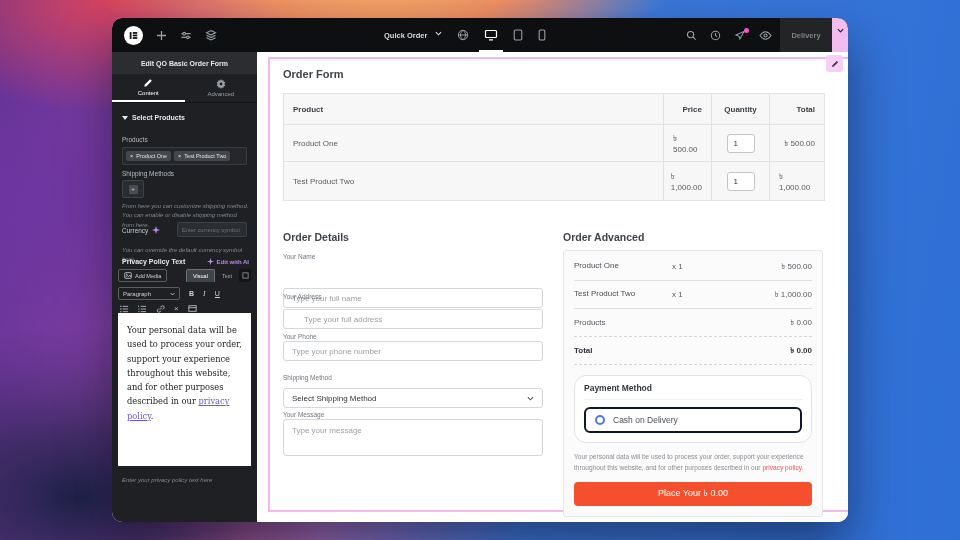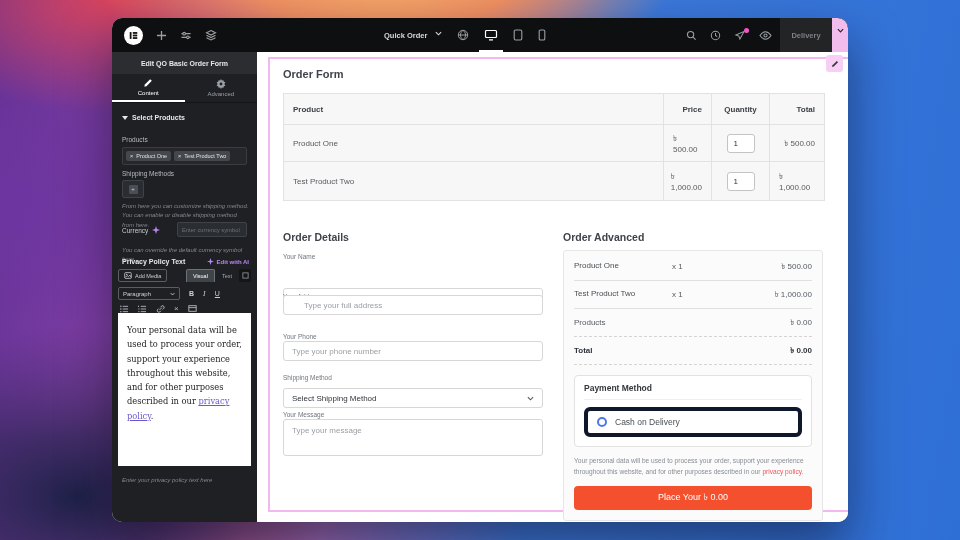--- a/index.html
+++ b/index.html
@@ -97,23 +97,23 @@
     font-size:8px;color:#333;padding:6px 8px;box-sizing:border-box;resize:none;font-family:"Liberation Sans",sans-serif;}
   .summary{position:absolute;left:293px;top:172px;width:260px;}
   .sum-card{position:absolute;left:0;top:19px;width:260px;box-sizing:border-box;border:1px solid #e6e6e6;border-radius:3px;
     background:#fbfbfb;padding:2px 10px 10px 10px;}
   .srow{display:grid;grid-template-columns:1fr 56px 84px;align-items:center;padding:7px 0;font-size:8px;color:#565b61;}
   .srow .amt{text-align:right;}
   .srow .nm{color:#4a4f55;max-width:92px;line-height:1.35;}
   .b-solid{border-bottom:1px solid #e0e0e0;}
   .b-dash{border-bottom:1px dashed #d4d4d4;}
   .srow.total{font-weight:700;color:#2f343a;}
-  .paybox{margin-top:10px;background:#fff;border:1px solid #e2e2e2;border-radius:4px;padding:7px 9px 9px;}
+  .paybox{margin-top:10px;background:#fff;border:1px solid #e2e2e2;border-radius:12px;padding:7px 9px 9px;}
   .pay-title{font-size:8.5px;font-weight:700;color:#33383e;padding-bottom:6px;border-bottom:1px solid #efefef;}
-  .pay-opt{margin-top:7px;border:4px solid #0f172a;border-radius:6px;padding:6px 9px;display:flex;align-items:center;gap:8px;
+  .pay-opt{margin-top:7px;border:2px solid #0f172a;border-radius:6px;padding:6px 9px;display:flex;align-items:center;gap:8px;
     font-size:8.5px;color:#4a4f55;}
   .radio{width:10px;height:10px;border:2px solid #4d79e8;border-radius:50%;background:#fff;box-sizing:border-box;flex:none;}
   .note{margin-top:9px;font-size:6.6px;color:#888d93;line-height:1.65;}
   .note a{color:#f2545b;text-decoration:none;}
   .place-btn{margin-top:8px;height:24px;background:#f4502e;border:none;border-radius:4px;color:#fff;font-size:9px;
     width:100%;display:flex;align-items:center;justify-content:center;font-family:"Liberation Sans",sans-serif;}
   svg{display:block;}
 </style>
 </head>
 <body>
@@ -386,21 +386,21 @@
               </div>
             <div class="tc c-total">৳ 1,000.00</div>
           </div>
         </div>
 
         <div class="details">
           <div class="sec-title">Order Details</div>
           <div class="f-label" style="top:22px;">Your Name</div>
           <input class="f-input" style="top: 30px; margin-top: 27px;" placeholder="Type your full name">
           <div class="f-label" style="top:62px;">Your Address</div>
-          <input class="f-input" style="top: 64px; padding-left: 20px;" placeholder="Type your full address">
+          <input class="f-input" style="top: 78px; padding-left: 20px;" placeholder="Type your full address">
           <div class="f-label" style="top:102px;">Your Phone</div>
           <input class="f-input" style="top: 110px;" placeholder="Type your phone number">
           <div class="f-label" style="top:143px;">Shipping Method</div>
           <div class="f-select" style="top:157px;">
             <span>Select Shipping Method</span>
             <svg width="7" height="5" viewBox="0 0 8 5" stroke="#555" stroke-width="1.2" fill="none">
                 <path d="M1 1l3 3 3-3"></path>
               </svg>
           </div>
           <div class="f-label" style="top:180px;">Your Message</div>

